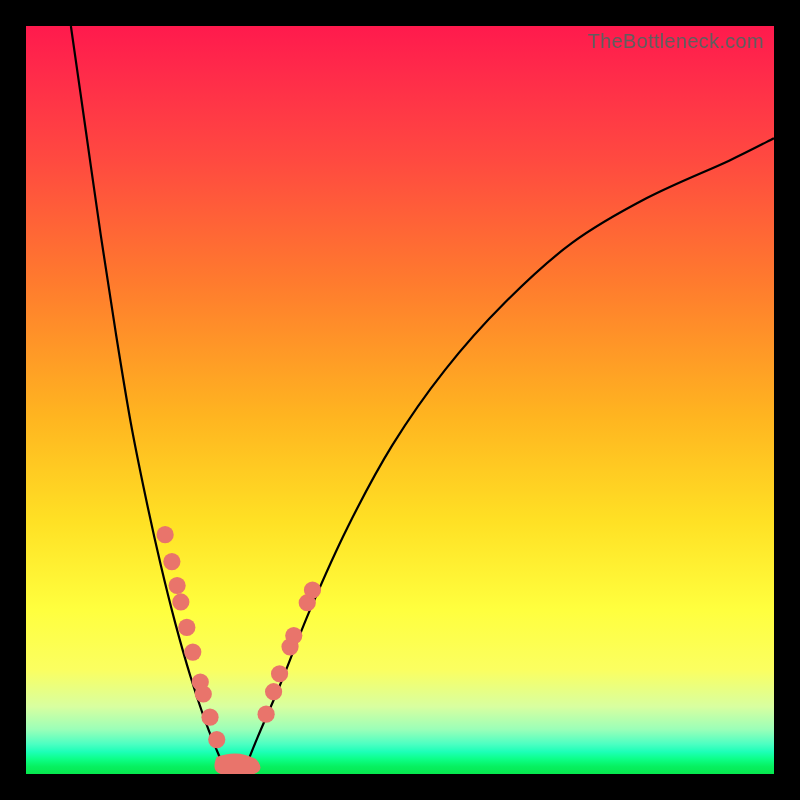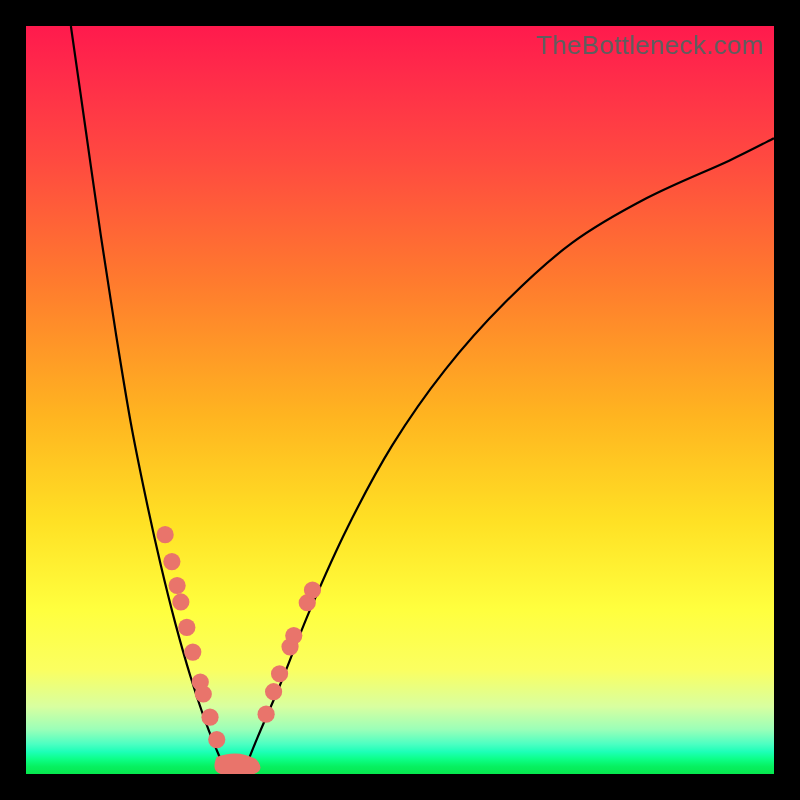--- a/index.html
+++ b/index.html
@@ -41,21 +41,21 @@
       #0cff88 98%,
       #07f060 99%,
       #06e84e 100%
     );
   }
   .watermark {
     position: absolute;
     top: 4px;
     right: 10px;
     color: #5e5e5e;
-    font-size: 26px;
+    font-size: 20px;
     font-weight: 400;
     letter-spacing: 0.3px;
     user-select: none;
   }
   svg.curves {
     position: absolute;
     left: 0;
     top: 0;
     width: 748px;
     height: 748px;

